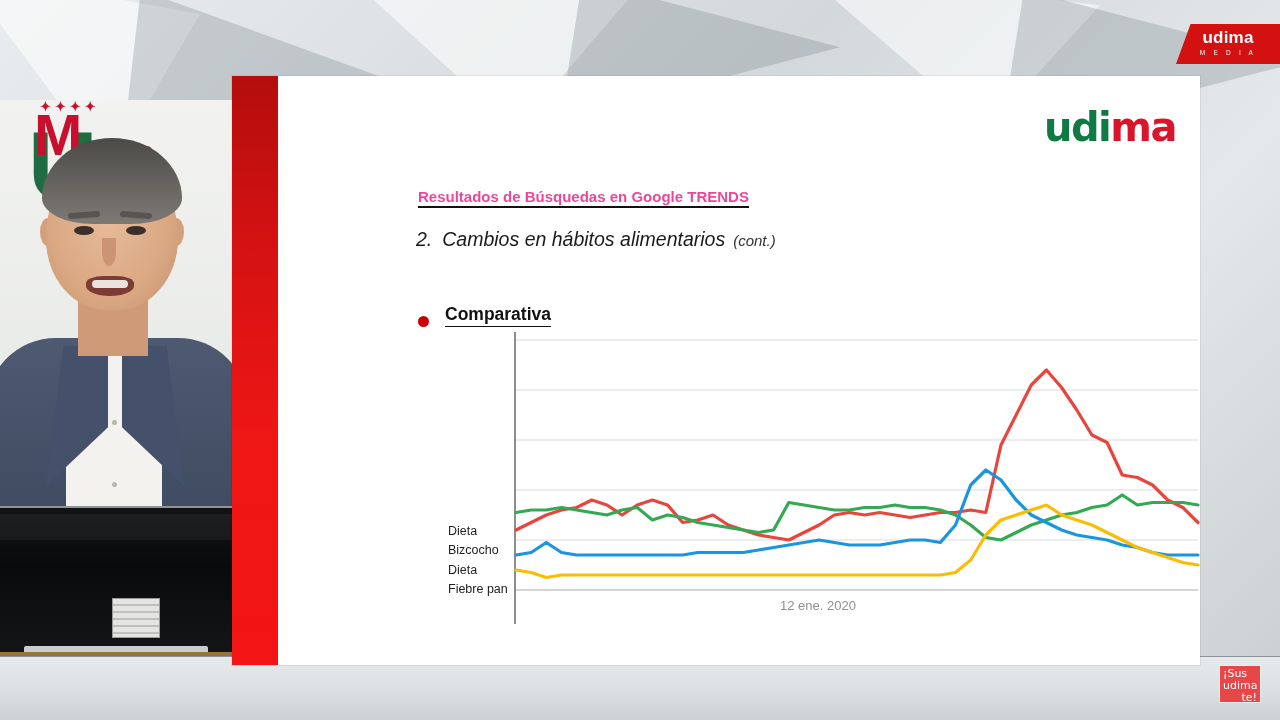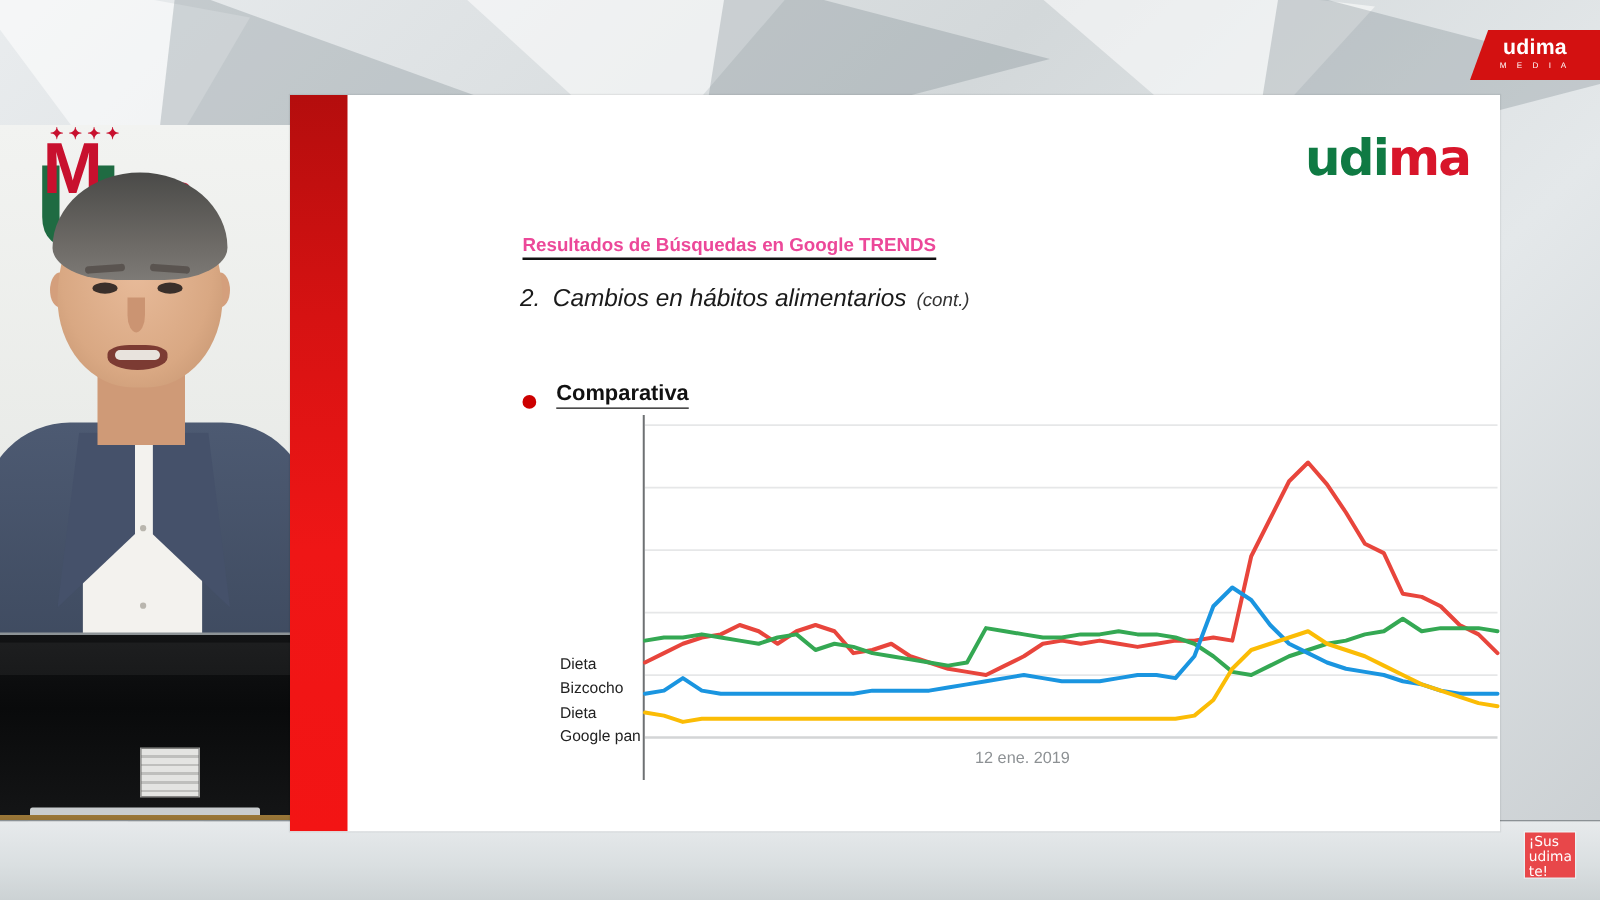--- a/index.html
+++ b/index.html
@@ -258,45 +258,45 @@
       <div class="bullet-row">
         <span class="bullet-dot"></span>
         <span class="bullet-text">Comparativa</span>
       </div>
 
       <div id="chart-wrap">
         <div class="legend-labels">
           <div>Dieta</div>
           <div>Bizcocho</div>
           <div>Dieta</div>
-          <div>Google pan</div>
+          <div>Fiebre pan</div>
         </div>
         <svg class="chart-svg" id="trends-svg" width="820" height="300" viewBox="0 0 820 300">
             <line x1="108" x2="790" y1="208" y2="208" stroke="#e6e7e8" stroke-width="1.4"></line>
             <line x1="108" x2="790" y1="158" y2="158" stroke="#e6e7e8" stroke-width="1.4"></line>
             <line x1="108" x2="790" y1="108" y2="108" stroke="#e6e7e8" stroke-width="1.4"></line>
             <line x1="108" x2="790" y1="58" y2="58" stroke="#e6e7e8" stroke-width="1.4"></line>
             <line x1="108" x2="790" y1="8" y2="8" stroke="#e6e7e8" stroke-width="1.4"></line>
             <line x1="108" x2="790" y1="258" y2="258" stroke="#d3d5d6" stroke-width="2"></line>
             <line x1="107" x2="107" y1="-100" y2="292" stroke="#6e7173" stroke-width="1.6"></line>
             <polyline points="108.00,198.00 123.16,190.50 138.31,183.00 153.47,178.00 168.62,175.50 183.78,168.00 198.93,173.00 214.09,183.00 229.24,173.00 244.40,168.00 259.56,173.00 274.71,190.50 289.87,188.00 305.02,183.00 320.18,193.00 335.33,198.00 350.49,203.00 365.64,205.50 380.80,208.00 395.96,200.50 411.11,193.00 426.27,183.00 441.42,180.50 456.58,183.00 471.73,180.50 486.89,183.00 502.04,185.50 517.20,183.00 532.36,180.50 547.51,180.50 562.67,178.00 577.82,180.50 592.98,113.00 608.13,83.00 623.29,53.00 638.44,38.00 653.60,55.50 668.76,78.00 683.91,103.00 699.07,110.50 714.22,143.00 729.38,145.50 744.53,153.00 759.69,168.00 774.84,175.50 790.00,190.50" fill="none" stroke="#e8453c" stroke-width="3.2" stroke-linejoin="round" stroke-linecap="round"></polyline>
             <polyline points="108.00,180.50 123.16,178.00 138.31,178.00 153.47,175.50 168.62,178.00 183.78,180.50 198.93,183.00 214.09,178.00 229.24,175.50 244.40,188.00 259.56,183.00 274.71,185.50 289.87,190.50 305.02,193.00 320.18,195.50 335.33,198.00 350.49,200.50 365.64,198.00 380.80,170.50 395.96,173.00 411.11,175.50 426.27,178.00 441.42,178.00 456.58,175.50 471.73,175.50 486.89,173.00 502.04,175.50 517.20,175.50 532.36,178.00 547.51,183.00 562.67,193.00 577.82,205.50 592.98,208.00 608.13,200.50 623.29,193.00 638.44,188.00 653.60,183.00 668.76,180.50 683.91,175.50 699.07,173.00 714.22,163.00 729.38,173.00 744.53,170.50 759.69,170.50 774.84,170.50 790.00,173.00" fill="none" stroke="#34a853" stroke-width="3.2" stroke-linejoin="round" stroke-linecap="round"></polyline>
             <polyline points="108.00,223.00 123.16,220.50 138.31,210.50 153.47,220.50 168.62,223.00 183.78,223.00 198.93,223.00 214.09,223.00 229.24,223.00 244.40,223.00 259.56,223.00 274.71,223.00 289.87,220.50 305.02,220.50 320.18,220.50 335.33,220.50 350.49,218.00 365.64,215.50 380.80,213.00 395.96,210.50 411.11,208.00 426.27,210.50 441.42,213.00 456.58,213.00 471.73,213.00 486.89,210.50 502.04,208.00 517.20,208.00 532.36,210.50 547.51,193.00 562.67,153.00 577.82,138.00 592.98,148.00 608.13,168.00 623.29,183.00 638.44,190.50 653.60,198.00 668.76,203.00 683.91,205.50 699.07,208.00 714.22,213.00 729.38,215.50 744.53,220.50 759.69,223.00 774.84,223.00 790.00,223.00" fill="none" stroke="#1a95e0" stroke-width="3.2" stroke-linejoin="round" stroke-linecap="round"></polyline>
             <polyline points="108.00,238.00 123.16,240.50 138.31,245.50 153.47,243.00 168.62,243.00 183.78,243.00 198.93,243.00 214.09,243.00 229.24,243.00 244.40,243.00 259.56,243.00 274.71,243.00 289.87,243.00 305.02,243.00 320.18,243.00 335.33,243.00 350.49,243.00 365.64,243.00 380.80,243.00 395.96,243.00 411.11,243.00 426.27,243.00 441.42,243.00 456.58,243.00 471.73,243.00 486.89,243.00 502.04,243.00 517.20,243.00 532.36,243.00 547.51,240.50 562.67,228.00 577.82,203.00 592.98,188.00 608.13,183.00 623.29,178.00 638.44,173.00 653.60,183.00 668.76,188.00 683.91,193.00 699.07,200.50 714.22,208.00 729.38,215.50 744.53,220.50 759.69,225.50 774.84,230.50 790.00,233.00" fill="none" stroke="#fbbc05" stroke-width="3.2" stroke-linejoin="round" stroke-linecap="round"></polyline>
           </svg>
-        <div class="xlab">12 ene. 2019</div>
+        <div class="xlab">12 ene. 2020</div>
       </div>
 
     </div>
   </div>
 
   <div id="udima-media">
     <div class="um-main">udima</div>
     <div class="um-sub">M E D I A</div>
   </div>
 
   <div id="subscribe">
     <div>¡Sus</div>
     <div>udima</div>
-    <div style="">te!</div>
+    <div style="text-align:right">te!</div>
   </div>
 
 </div>
 
 </body></html>

